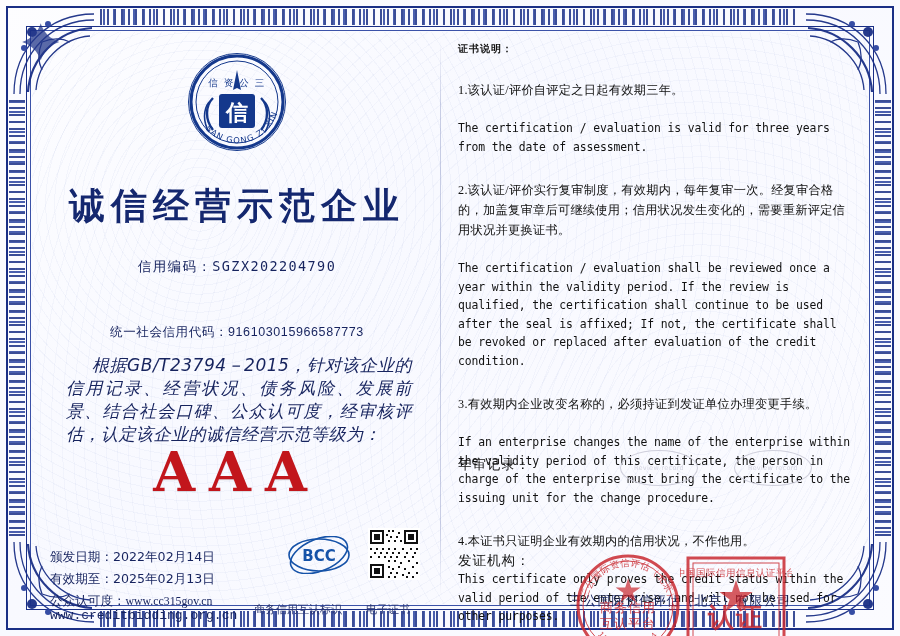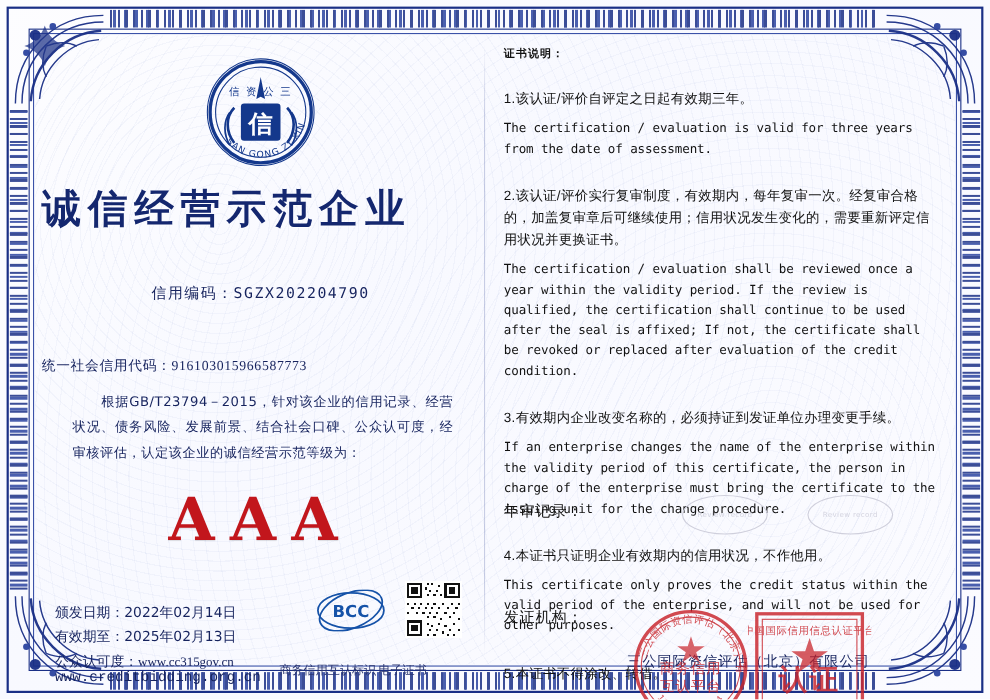--- a/index.html
+++ b/index.html
@@ -93,42 +93,44 @@
   .right{
     position:absolute;left:452px;top:36px;width:412px;height:564px;
   }
 
   
   .emblem{
     position:absolute;left:50%;top:6px;transform:translateX(-50%);
     width:128px;height:128px;
   }
   .title-main{
-    position:absolute;left:0;top:130px;width:398px;
+    position:absolute;left:0;top:146px;width:398px;
+    text-align:center;
     font-family:"DejaVu Sans", sans-serif;
     font-size:36px;font-weight:bold;color:#14276f;
     letter-spacing:6px;
     text-shadow:0 1px 0 rgba(255,255,255,.7);
   }
   .code-line{
     position:absolute;left:0;top:222px;width:398px;text-align:center;
     font-family:"DejaVu Sans Mono", monospace;
     font-size:13.5px;color:#16235e;letter-spacing:1.4px;
   }
   .usc-line{
-    position:absolute;left:0;top:288px;width:398px;text-align:left;
-    font-family:Liberation Serif, serif;
+    position:absolute;left:0;top:288px;width:398px;text-align:center;
+    font-family:Liberation Sans, sans-serif;
     font-size:12.5px;color:#16235e;letter-spacing:.6px;
   }
   .body-text{
     position:absolute;left:28px;top:318px;width:346px;
     font-family:"DejaVu Sans", sans-serif;
-    font-size:12px;line-height:23px;color:#16235e;
+    font-size:17px;line-height:23px;color:#16235e;
     text-align:justify;
     letter-spacing:.5px;
+    font-style:italic;
   }
   .body-text .indent{text-indent:26px;display:block;}
   .grade{
     position:absolute;left:0;top:404px;width:398px;text-align:center;
     font-family:"DejaVu Serif", serif;
     font-size:54px;font-weight:bold;color:#c2161c;
     letter-spacing:14px;
     text-shadow:0 1px 1px rgba(0,0,0,.12);
   }
   .meta{
@@ -140,47 +142,47 @@
   .meta .mono{font-family:Liberation Serif, serif;font-size:11.8px;text-align:right;}
   .urls{
     position:absolute;left:12px;top:570px;width:250px;
     font-family:Liberation Mono, monospace;
     font-size:13px;color:#16235e;line-height:19px;
   }
   .bottom-tags{
     position:absolute;left:216px;top:566px;width:190px;
     font-family:Liberation Sans, sans-serif;
     font-size:11px;color:#2a3570;
-    display:flex;gap:2px;
+    display:flex;gap:24px;
   }
   .bcc-logo{
     position:absolute;left:250px;top:500px;width:62px;height:38px;
   }
   .qrcode{
     position:absolute;left:330px;top:492px;width:52px;height:52px;
   }
 
   
   .rt-title{
     font-family:"DejaVu Sans", sans-serif;
     font-size:10px;font-weight:bold;color:#111;
     letter-spacing:1px;
     margin:6px 0 16px 6px;
   }
   .notes{
     margin-left:6px;width:398px;
   }
   .note-cn{
-    font-family:Liberation Sans, sans-serif;
+    font-family:Liberation Serif, serif;
     font-size:12.2px;color:#111;line-height:20px;margin-top:24px;
     letter-spacing:.3px;
   }
   .note-en{
     font-family:"DejaVu Sans Mono", monospace;
-    font-size:11.4px;color:#111;line-height:18.5px;margin-top:7px;
+    font-size:11.4px;color:#111;line-height:18.5px;margin-top:19px;
     letter-spacing:-.1px;
   }
   .review-label{
     position:absolute;left:6px;top:420px;
     font-family:"DejaVu Sans", sans-serif;
     font-size:13.5px;color:#111;letter-spacing:1px;
   }
   .oval{
     position:absolute;width:76px;height:34px;
     border:1px solid #cfcfdc;border-radius:50%;

